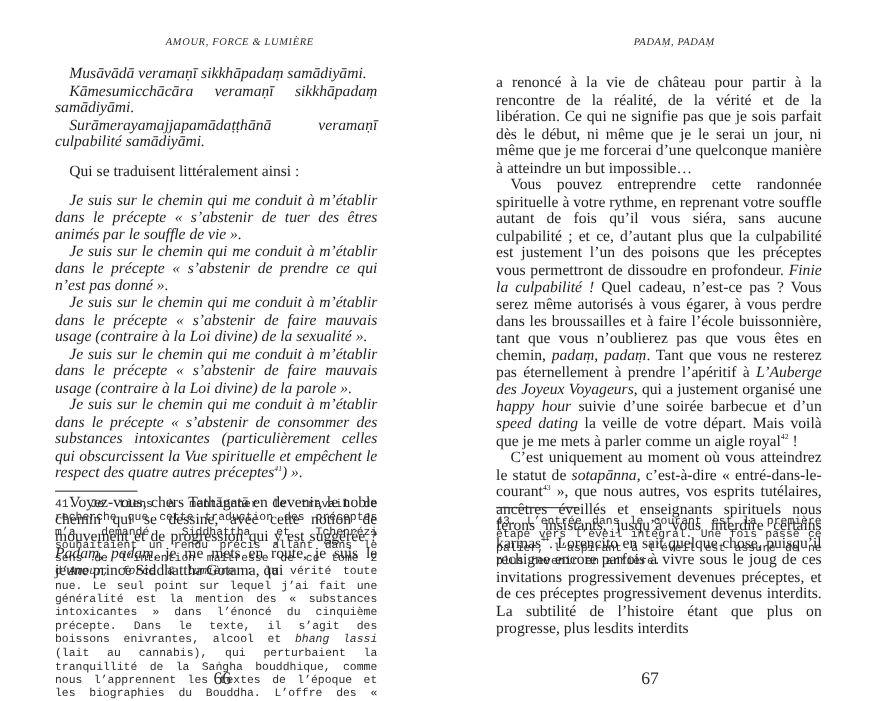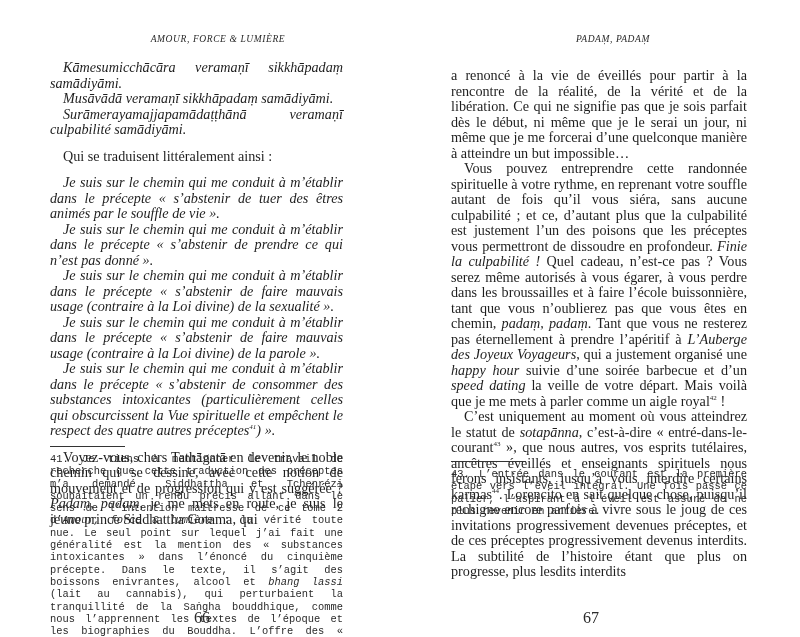--- a/index.html
+++ b/index.html
@@ -27,22 +27,22 @@
   .left .folio { left:194px; }
   .right .folio { left:183px; }
 </style>
 </head>
 <body>
 
 <div class="page left">
   <div class="running-head">AMOUR, FORCE &amp; LUMIÈRE</div>
 
   <div class="body-text" style="top:60px;">
+    <p class="it">Musāvādā veramaṇī sikkhāpadaṃ samādiyāmi.</p>
     <p class="it">Kāmesumicchācāra veramaṇī sikkhāpadaṃ samādiyāmi.</p>
-    <p class="it">Musāvādā veramaṇī sikkhāpadaṃ samādiyāmi.</p>
     <p class="it">Surāmerayamajjapamādaṭṭhānā veramaṇī culpabilité samādiyāmi.</p>
     <div class="gap"></div>
     <p>Qui se traduisent littéralement ainsi :</p>
     <div class="gap"></div>
     <p class="it">Je suis sur le chemin qui me conduit à m’établir dans le précepte « s’abstenir de tuer des êtres animés par le souffle de vie ».</p>
     <p class="it">Je suis sur le chemin qui me conduit à m’établir dans le précepte « s’abstenir de prendre ce qui n’est pas donné ».</p>
     <p class="it">Je suis sur le chemin qui me conduit à m’établir dans le précepte « s’abstenir de faire mauvais usage (contraire à la Loi divine) de la sexualité ».</p>
     <p class="it">Je suis sur le chemin qui me conduit à m’établir dans le précepte « s’abstenir de faire mauvais usage (contraire à la Loi divine) de la parole ».</p>
     <p class="it"><span>Je suis sur le chemin qui me conduit à m’établir dans le précepte « s’abstenir de consommer des substances intoxicantes (particulièrement celles qui obscurcissent la Vue spirituelle et empêchent le respect des quatre autres préceptes</span><sup>41</sup><span>) ».</span></p>
     <div class="gap"></div>
@@ -54,21 +54,21 @@
     <p><span>41.</span><span> Je tiens à mentionner le travail de recherche que cette traduction des préceptes m’a demandé. Siddhattha et Tchenrézi souhaitaient un rendu précis allant dans le sens de l’intention maîtresse de ce tome 2 d’</span><span class="it">Amour, force &amp; lumière</span><span> : la vérité toute nue. Le seul point sur lequel j’ai fait une généralité est la mention des « substances intoxicantes » dans l’énoncé du cinquième précepte. Dans le texte, il s’agit des boissons enivrantes, alcool et </span><span class="it">bhang lassi</span><span> (lait au cannabis), qui perturbaient la tranquillité de la Saṅgha bouddhique, comme nous l’apprennent les textes de l’époque et les biographies du Bouddha. L’offre des « substances intoxicantes » s’étant étoffée depuis l’Inde du </span><span>v</span><sup>e</sup><span> siècle av. J.-C., une expression plus générale était la bienvenue.</span></p>
   </div>
 
   <div class="folio">66</div>
 </div>
 
 <div class="page right">
   <div class="running-head">PADAṂ, PADAṂ</div>
 
   <div class="body-text" style="top:68px;">
-    <p class="noindent">a renoncé à la vie de éveillés pour partir à la rencontre de la réalité, de la vérité et de la libération. Ce qui ne signifie pas que je sois parfait dès le début, ni même que je le serai un jour, ni même que je me forcerai d’une quelconque manière à atteindre un but impossible…</p>
+    <p class="noindent">a renoncé à la vie de château pour partir à la rencontre de la réalité, de la vérité et de la libération. Ce qui ne signifie pas que je sois parfait dès le début, ni même que je le serai un jour, ni même que je me forcerai d’une quelconque manière à atteindre un but impossible…</p>
     <p><span>Vous pouvez entreprendre cette randonnée spirituelle à votre rythme, en reprenant votre souffle autant de fois qu’il vous siéra, sans aucune culpabilité ; et ce, d’autant plus que la culpabilité est justement l’un des poisons que les préceptes vous permettront de dissoudre en profondeur. </span><span class="it">Finie la culpabilité !</span><span> Quel cadeau, n’est-ce pas ? Vous serez même autorisés à vous égarer, à vous perdre dans les broussailles et à faire l’école buissonnière, tant que vous n’oublierez pas que vous êtes en chemin, </span><span class="it">padaṃ, padaṃ</span><span>. Tant que vous ne resterez pas éternellement à prendre l’apéritif à </span><span class="it">L’Auberge des Joyeux Voyageurs</span><span>, qui a justement organisé une </span><span class="it">happy hour</span><span> suivie d’une soirée barbecue et d’un </span><span class="it">speed dating</span><span> la veille de votre départ. Mais voilà que je me mets à parler comme un aigle royal</span><sup>42</sup><span> !</span></p>
     <p><span>C’est uniquement au moment où vous atteindrez le statut de </span><span class="it">sotapānna</span><span>, c’est-à-dire « entré-dans-le-courant</span><sup>43</sup><span> », que nous autres, vos esprits tutélaires, ancêtres éveillés et enseignants spirituels nous ferons insistants, jusqu’à vous interdire certains karmas</span><sup>44</sup><span>. Lorencito en sait quelque chose, puisqu’il rechigne encore parfois à vivre sous le joug de ces invitations progressivement devenues préceptes, et de ces préceptes progressivement devenus interdits. La subtilité de l’histoire étant que plus on progresse, plus lesdits interdits</span></p>
   </div>
 
   <div class="fn-rule" style="left:51px; top:461px;"></div>
   <div class="footnotes">
     <p>43. L’entrée dans le courant est la première étape vers l’éveil intégral. Une fois passé ce palier, l’aspirant à l’éveil est assuré de ne plus revenir en arrière.</p>
   </div>
 
   <div class="folio">67</div>

